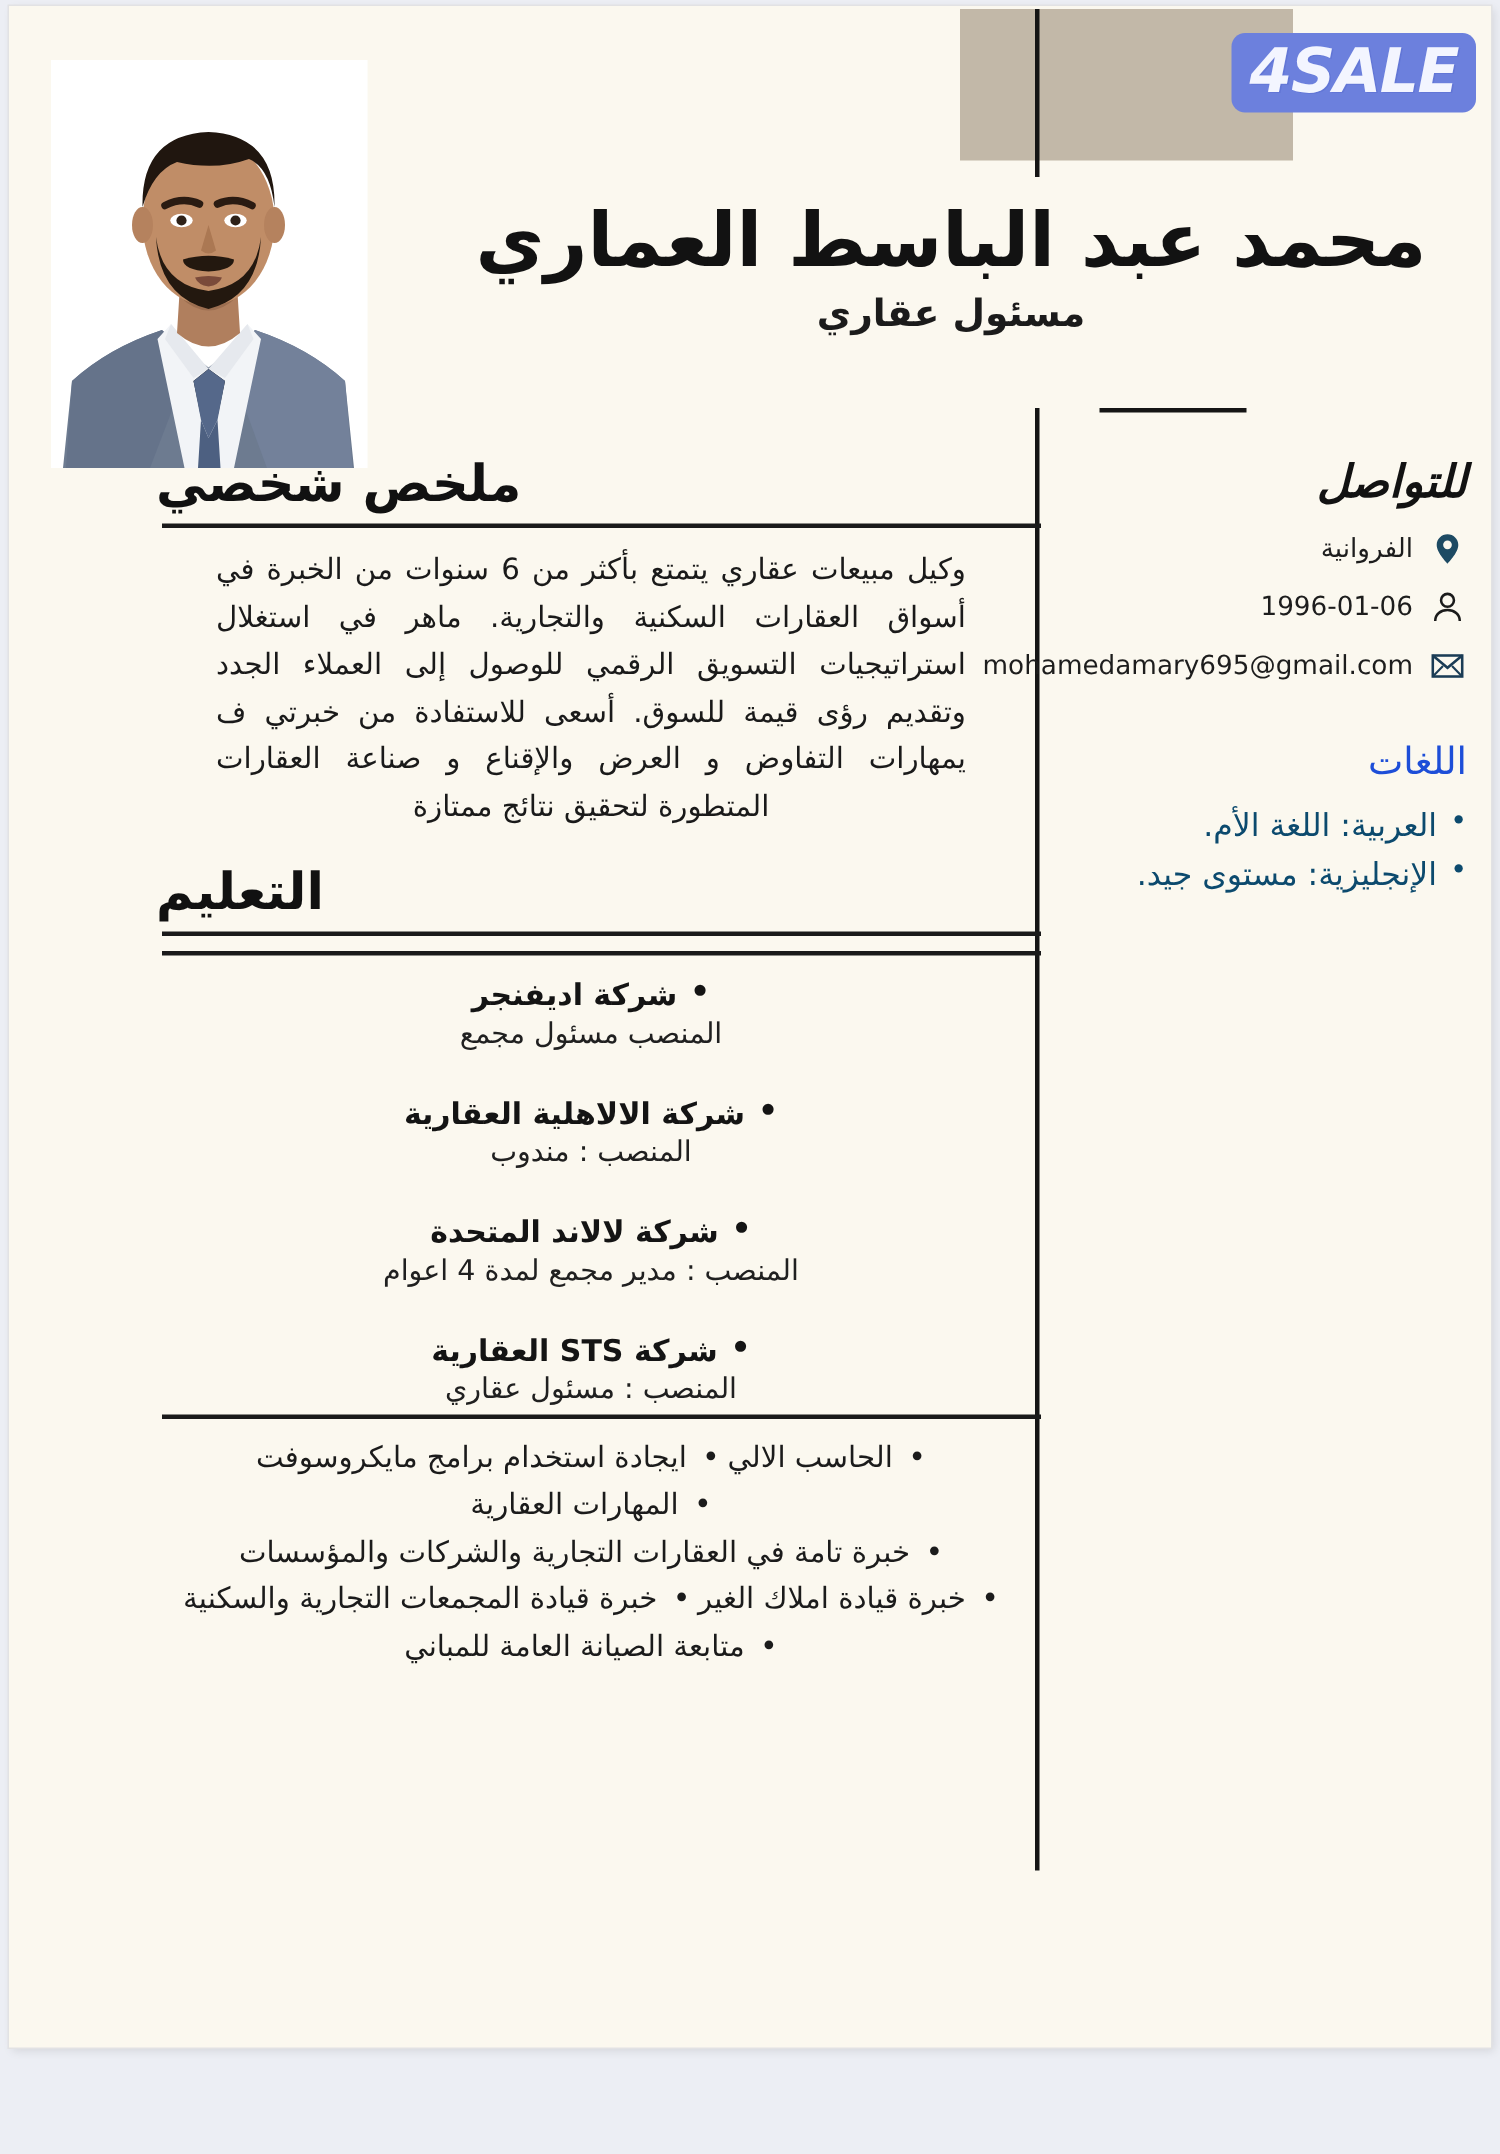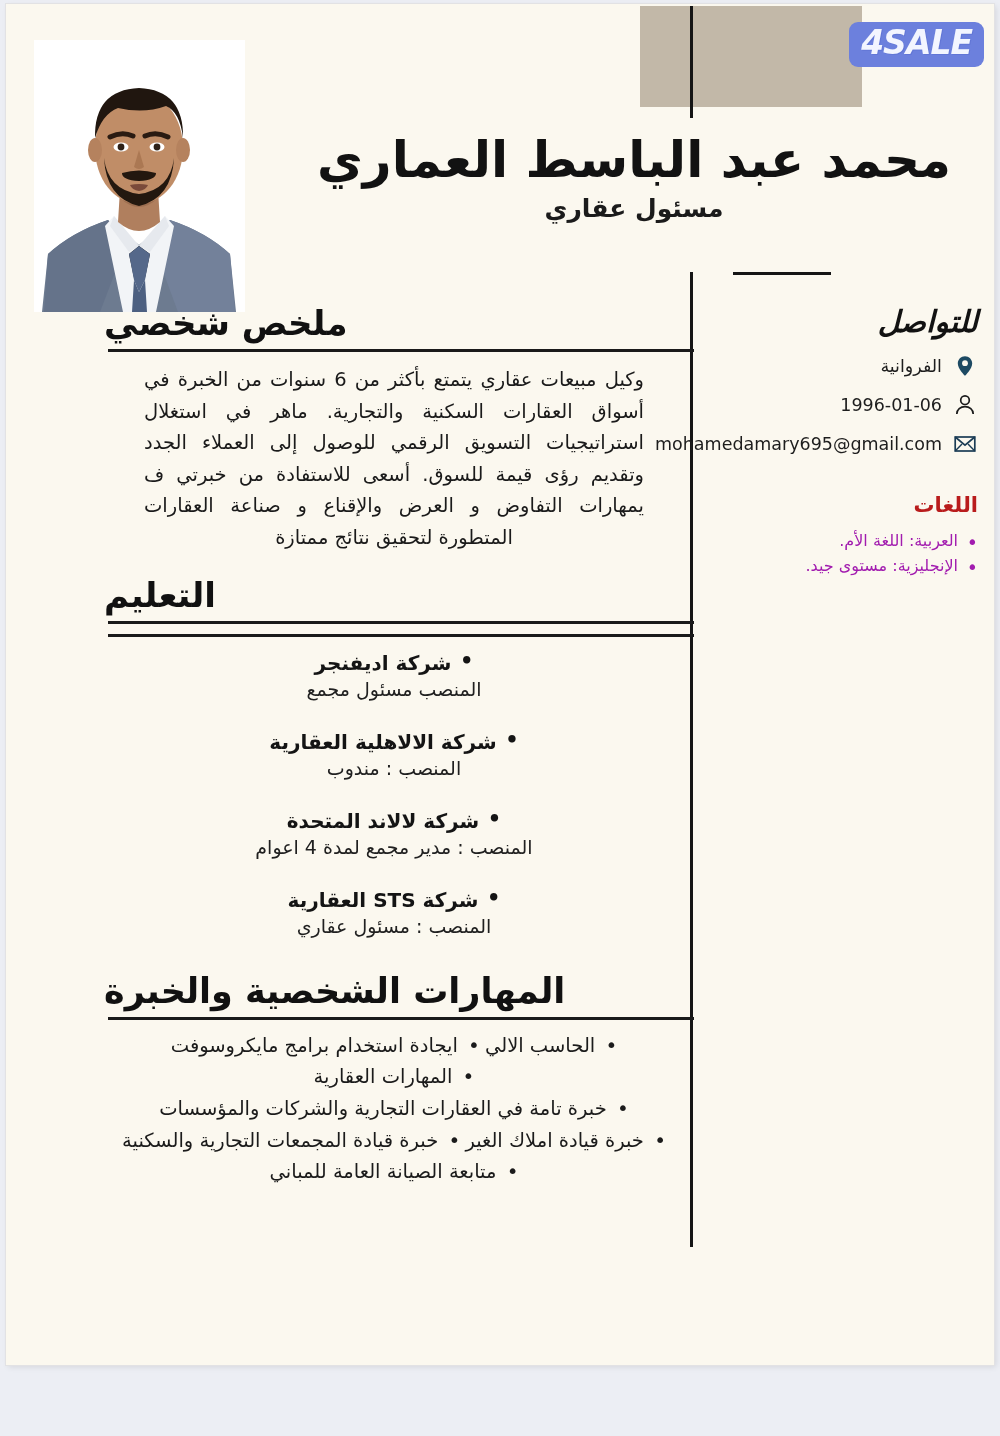--- a/index.html
+++ b/index.html
@@ -73,21 +73,21 @@
   .badge-4sale {
     position: absolute;
     right: 10px;
     top: 18px;
     background: #6c80dd;
     border-radius: 9px;
     padding: 4px 12px 6px 12px;
     color: #f3f5ff;
     font-weight: bold;
     font-style: italic;
-    font-size: 33px;
+    font-size: 41px;
     letter-spacing: -1px;
     font-family: "DejaVu Sans", "Liberation Sans", sans-serif;
     line-height: 1.05;
     z-index: 40;
     text-shadow: 1px 1px 0 rgba(80,100,200,.35);
   }
 
   
   .photo-frame {
     position: absolute;
@@ -157,30 +157,30 @@
   .c-text {
     font-size: 17.5px;
     color: #1d1d1d;
     white-space: nowrap;
     direction: ltr;
     unicode-bidi: plaintext;
   }
   .c-text.ar { direction: rtl; }
 
   .lang-head {
-    font-size: 21px;
-    font-weight: bold;
-    color: #b91c1c;
+    font-size: 25px;
+    font-weight: normal;
+    color: #1d4ed8;
     margin-top: 36px;
     margin-bottom: 12px;
   }
   .lang-list { list-style: none; }
   .lang-list li {
-    font-size: 16px;
-    color: #a21caf;
+    font-size: 21px;
+    color: #0c4a6e;
     line-height: 1.55;
     position: relative;
     padding-right: 20px;
   }
   .lang-list li::before {
     content: "\2022";
     position: absolute;
     right: 0;
     top: -1px;
     font-size: 19px;
@@ -405,21 +405,20 @@
         <div class="entry">
           <div class="entry-title">شركة لالاند المتحدة</div>
           <div class="entry-sub">المنصب : مدير مجمع لمدة 4 اعوام</div>
         </div>
         <div class="entry">
           <div class="entry-title">شركة STS العقارية</div>
           <div class="entry-sub">المنصب : مسئول عقاري</div>
         </div>
       </div>
 
-      <div class="sec-head wide sec-space-3">المهارات الشخصية والخبرة</div>
       <div class="sec-rule"></div>
       <ul class="skills-list" style="text-align: center;">
         <li class="skill-row">الحاسب الالي</li>
         <li class="skill-row">ايجادة استخدام برامج مايكروسوفت</li>
         <li class="skill-row">المهارات العقارية</li>
         <li class="skill-row">خبرة تامة في العقارات التجارية والشركات والمؤسسات</li>
         <li class="skill-row">خبرة قيادة املاك الغير</li>
         <li class="skill-row">خبرة قيادة المجمعات التجارية والسكنية</li>
         <li class="skill-row">متابعة الصيانة العامة للمباني</li>
       </ul>

